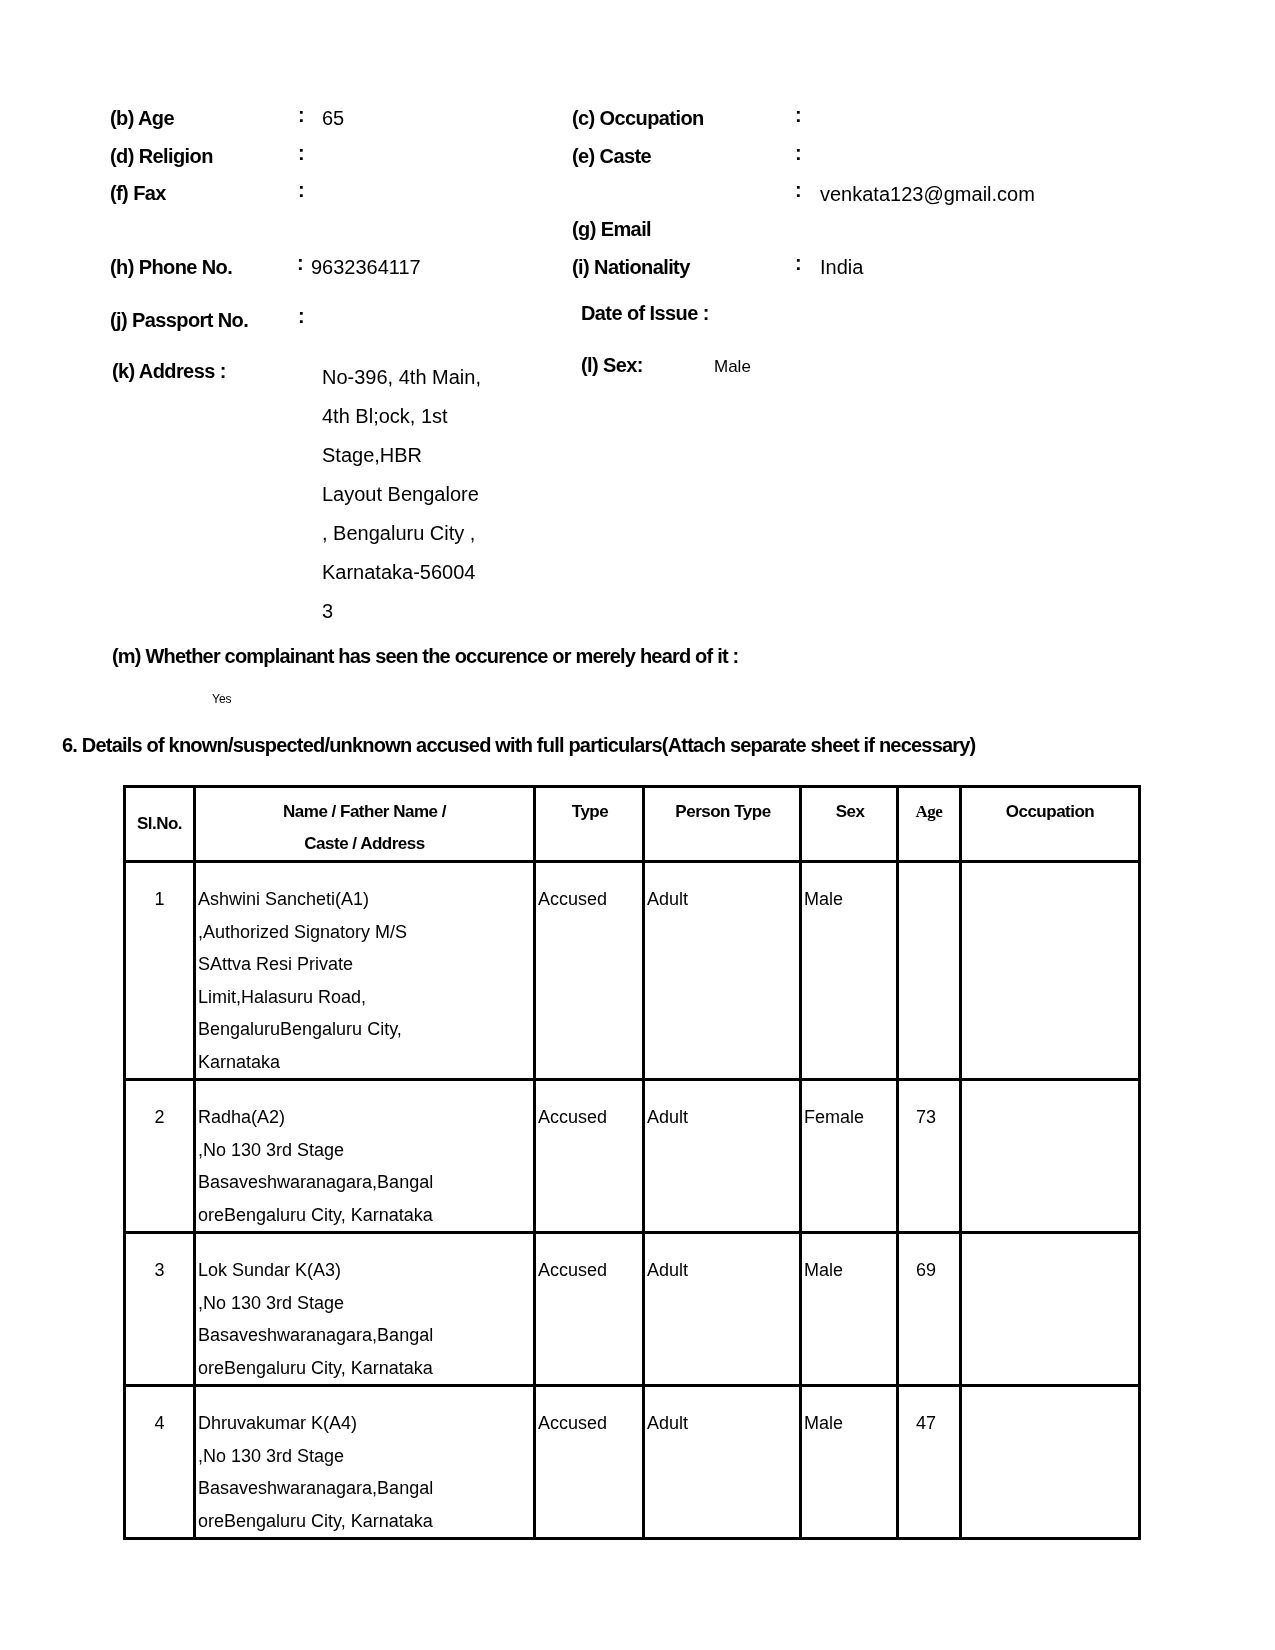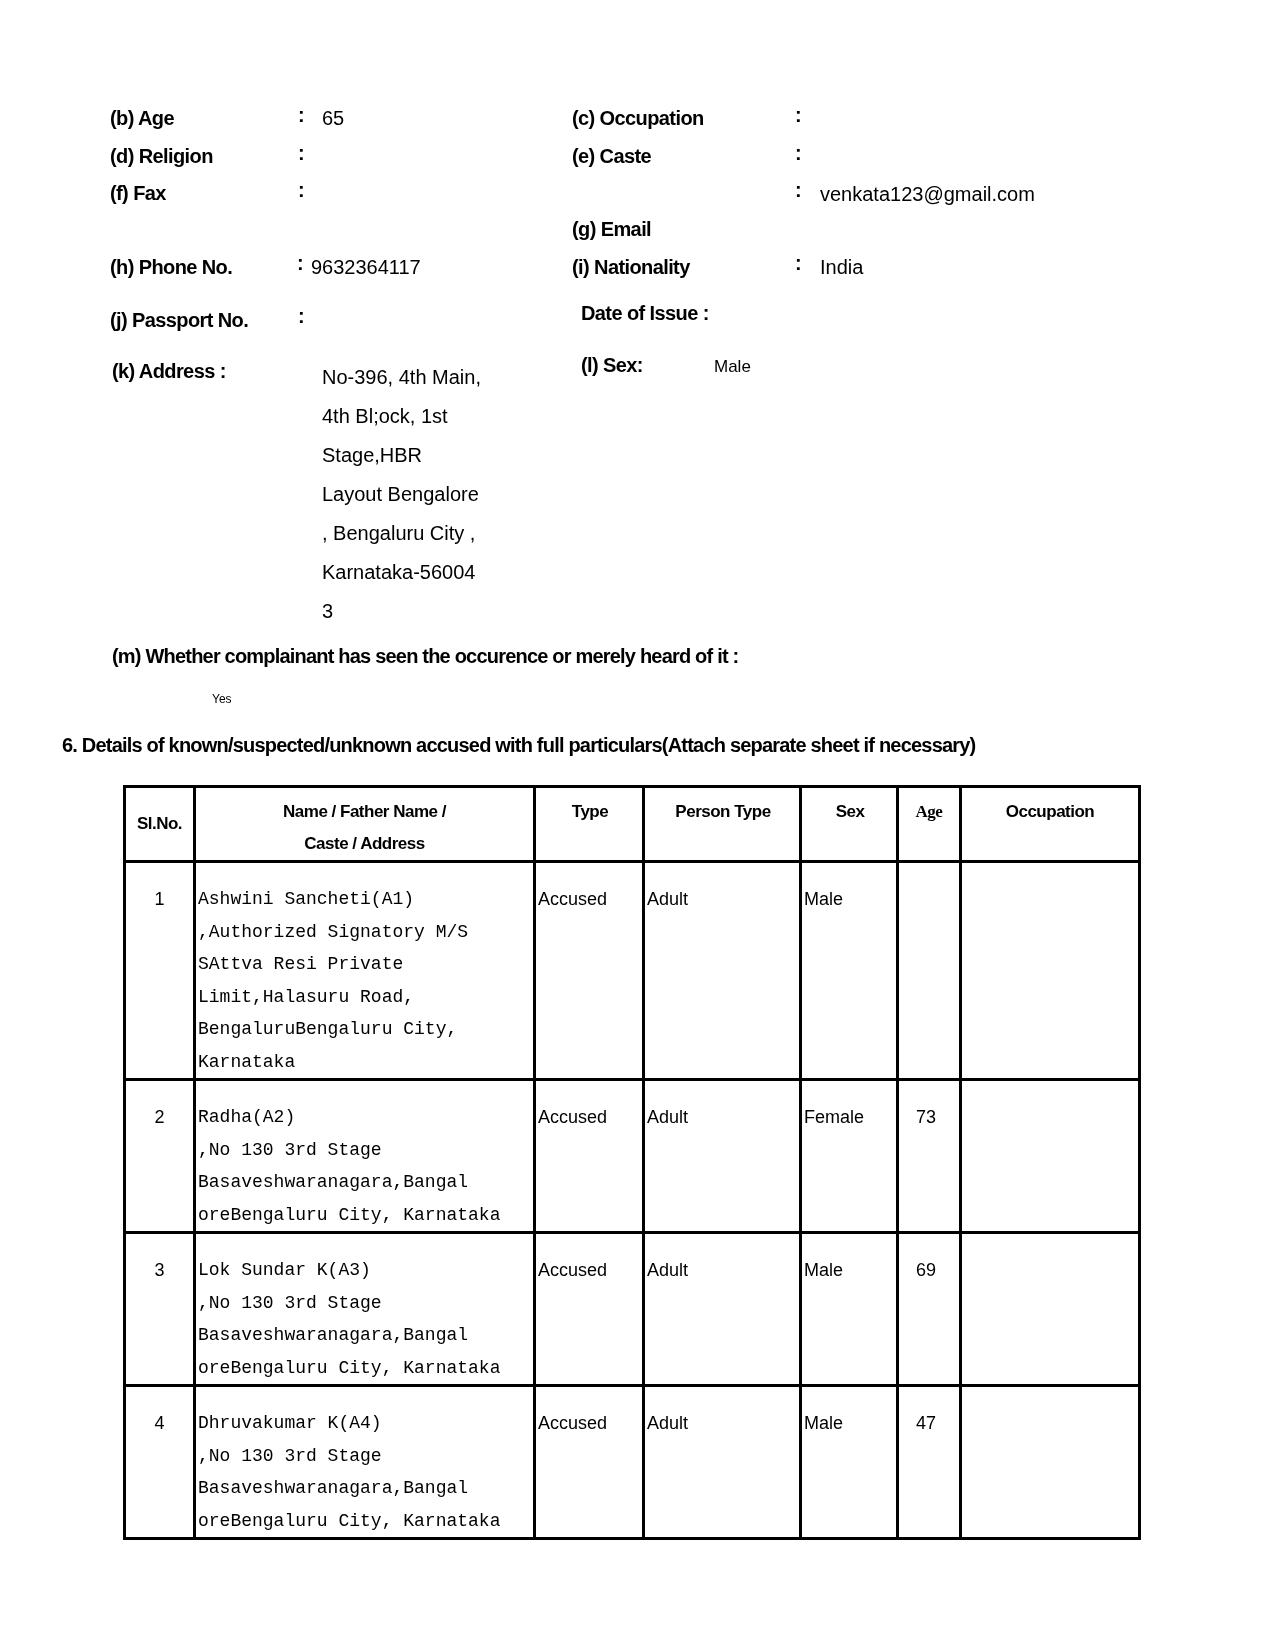--- a/index.html
+++ b/index.html
@@ -18,21 +18,21 @@
   table.acc th { font-weight: bold; font-size: 17px; letter-spacing: -0.5px; height: 74px; text-align: center; padding-top: 8px; line-height: 32px; box-sizing: border-box; }
   table.acc th.slno { vertical-align: middle; padding-top: 0; }
   table.acc td { padding-top: 20px; line-height: 32.5px; }
   .c-sl { width: 67px; text-align: center; margin-top: 44px; }
   .c-name { width: 335px; padding-left: 2px !important; }
   .c-type { width: 104px; padding-left: 2px !important; }
   .c-ptype { width: 152px; padding-left: 2px !important; }
   .c-sex { width: 92px; padding-left: 2px !important; }
   .c-age { width: 54px; text-align: center; padding-right: 6px !important; }
   .c-occ { width: 176px; }
-  .nm div { white-space: nowrap; font-family: Liberation Mono, monospace; }
+  .nm div { white-space: nowrap; }
 </style>
 </head>
 <body>
 
 <div class="lbl" style="left:110px;top:107px;">(b) Age</div>
 <div class="colon" style="left:298px;top:104px;">:</div>
 <div class="val" style="left:322px;top:107px;">65</div>
 
 <div class="lbl" style="left:572px;top:107px;">(c) Occupation</div>
 <div class="colon" style="left:795px;top:104px;">:</div>

